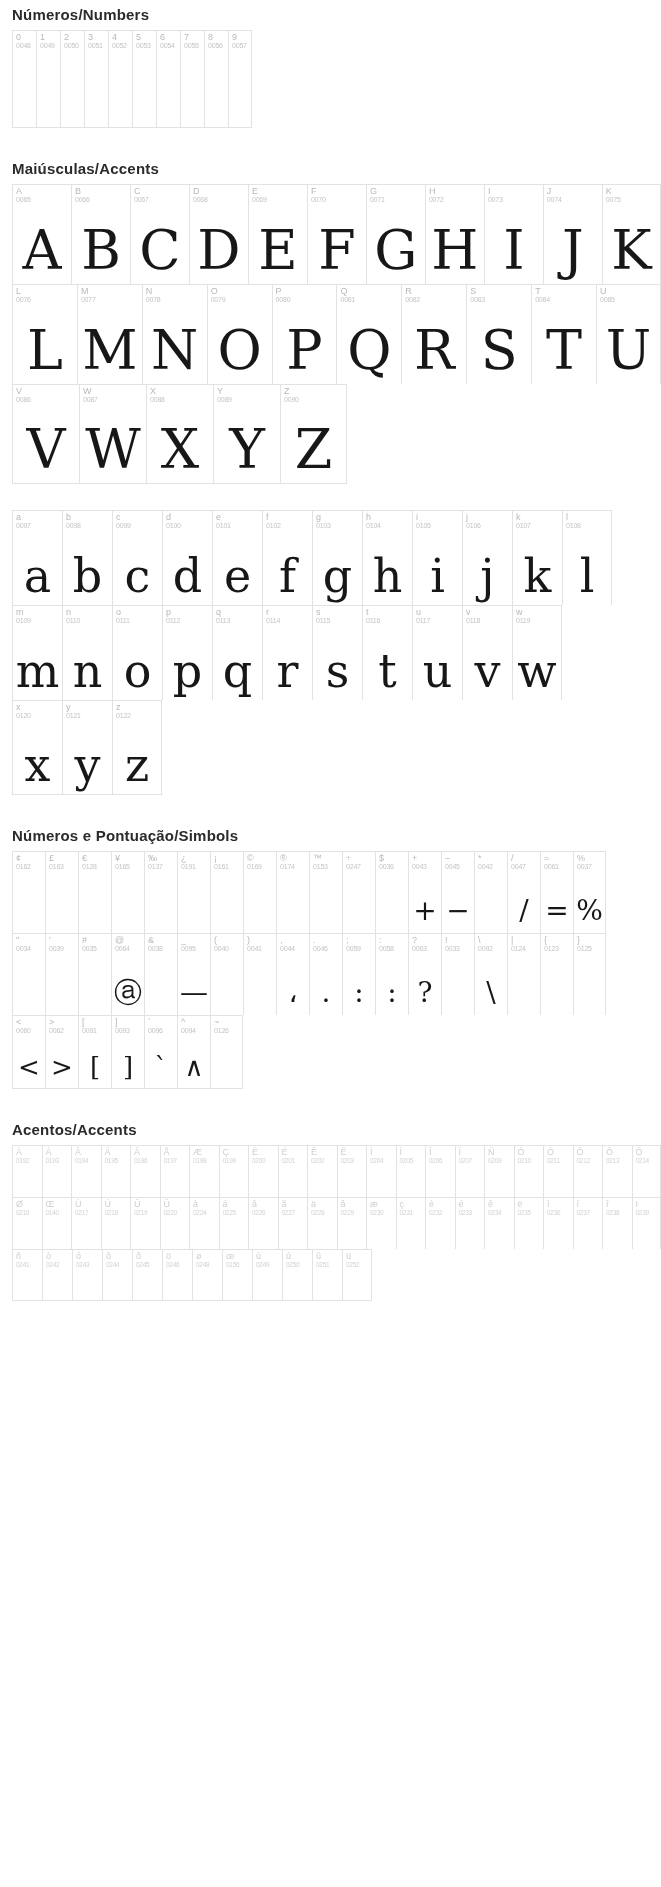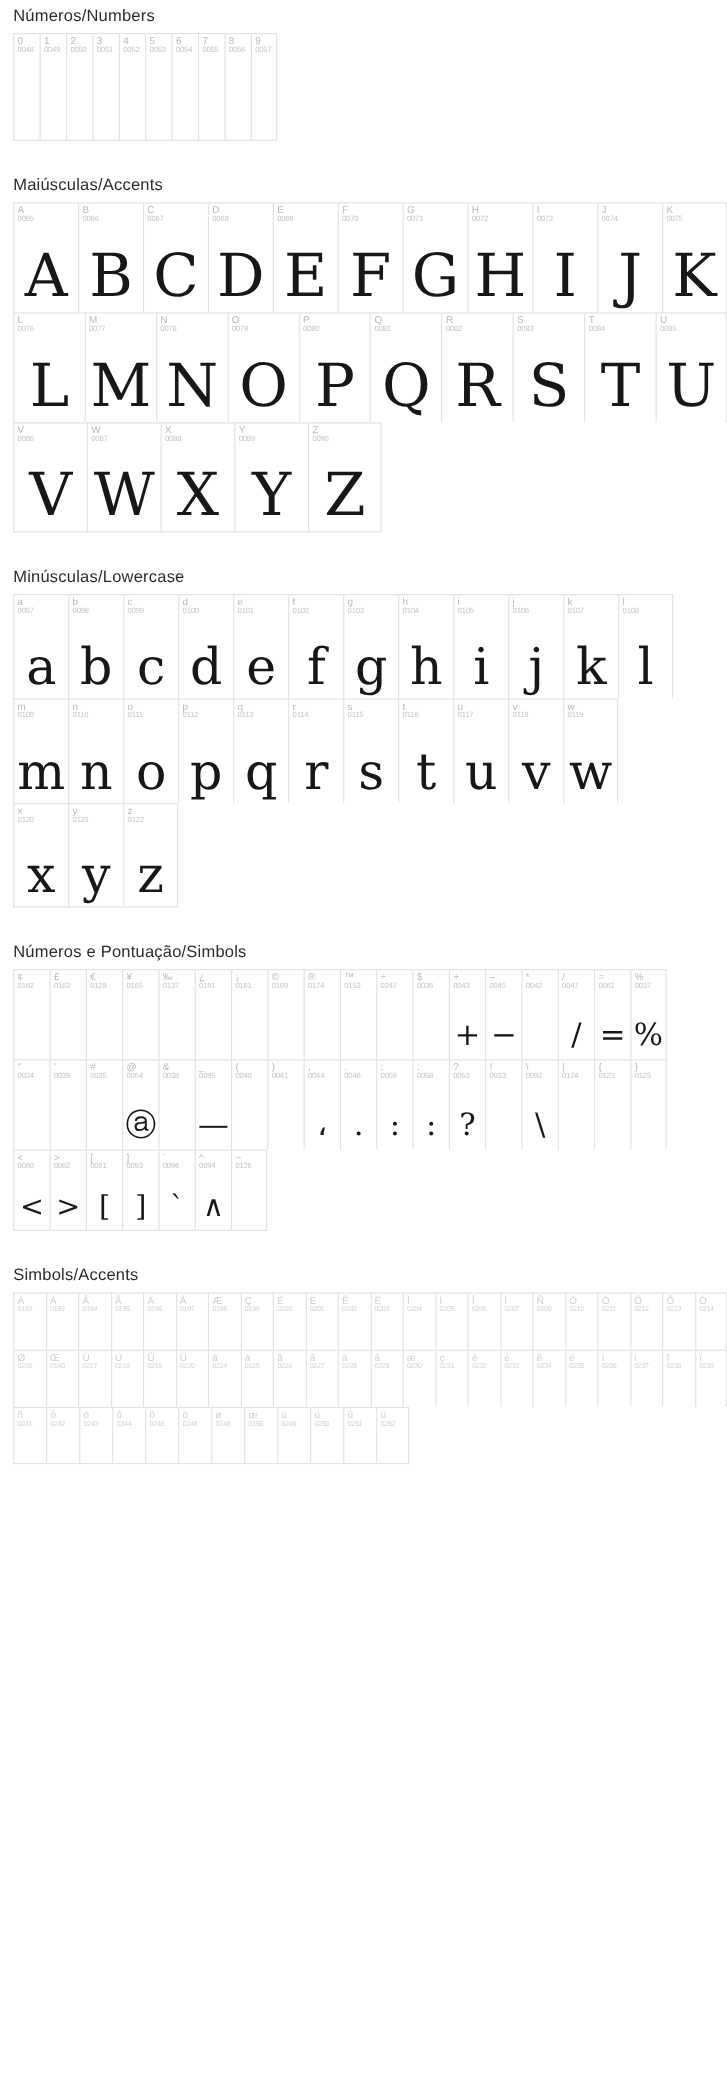--- a/index.html
+++ b/index.html
@@ -15,21 +15,21 @@
   .page {
     width: 661px;
     position: relative;
   }
   .section {
     margin: 0 0 0 0;
   }
   .section-title {
     font-size: 15px;
     color: #2b2b2b;
-    font-weight: 400;
+    font-weight: 700;
     margin: 0 0 7px 12px;
     padding-top: 6px;
     letter-spacing: 0.2px;
   }
   .rows {
     margin-left: 12px;
   }
   .row {
     display: flex;
     flex-wrap: nowrap;
@@ -303,21 +303,20 @@
             <span class="code">0090</span>
             <span class="glyph">Z</span>
           </div>
       </div>
     </div>
   </div>
 
   <div class="spacer-md"></div>
 
   <div class="section sec-lower">
-    <div class="section-title">Minúsculas/Lowercase</div>
     <div class="rows">
       <div class="row">
         <div class="cell">
             <span class="lbl">a</span>
             <span class="code">0097</span>
             <span class="glyph">a</span>
           </div>
         <div class="cell">
             <span class="lbl">b</span>
             <span class="code">0098</span>
@@ -676,21 +675,21 @@
             <span class="code">0126</span>
             <span class="glyph"></span>
           </div>
       </div>
     </div>
   </div>
 
   <div class="spacer-md"></div>
 
   <div class="section sec-acc">
-    <div class="section-title">Simbols/Accents</div>
+    <div class="section-title">Acentos/Accents</div>
     <div class="rows">
       <div class="row">
         <div class="cell">
             <span class="lbl">À</span>
             <span class="code">0192</span>
           </div>
         <div class="cell">
             <span class="lbl">Á</span>
             <span class="code">0193</span>
           </div>

